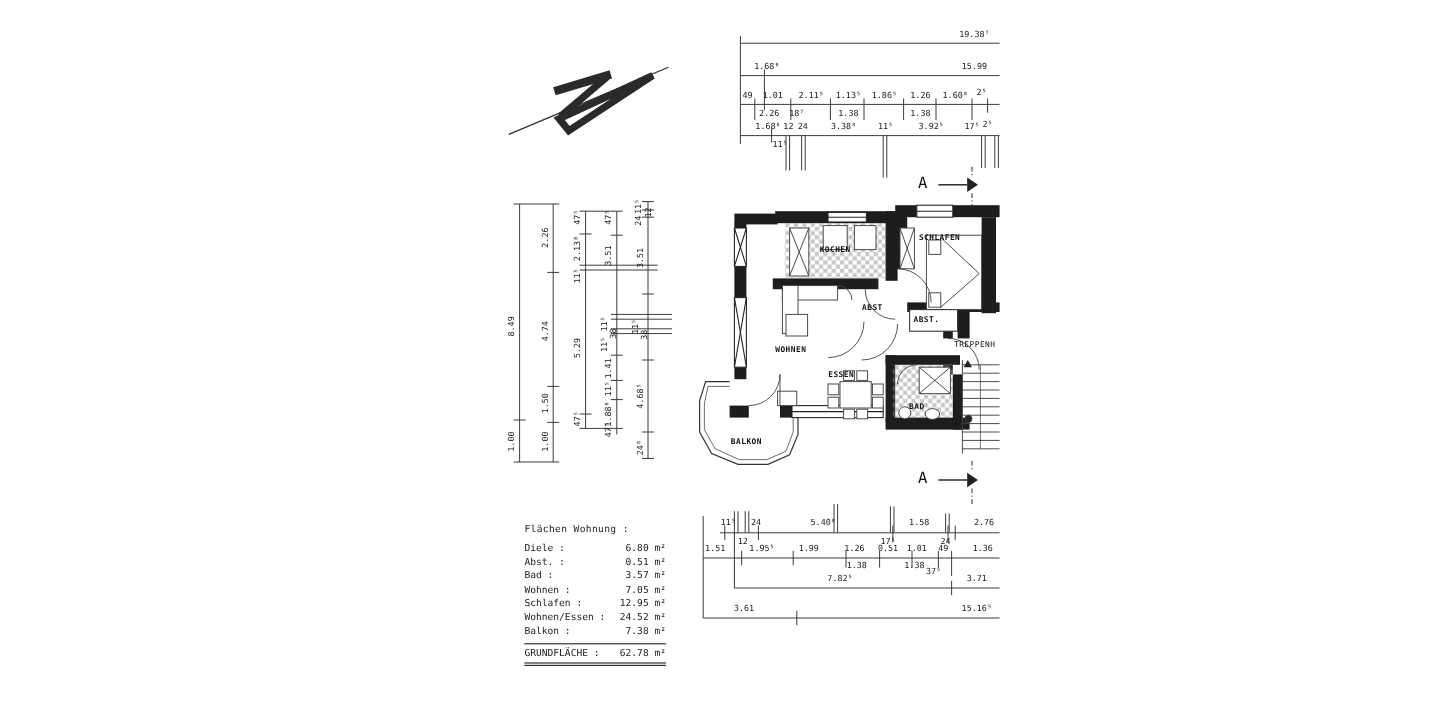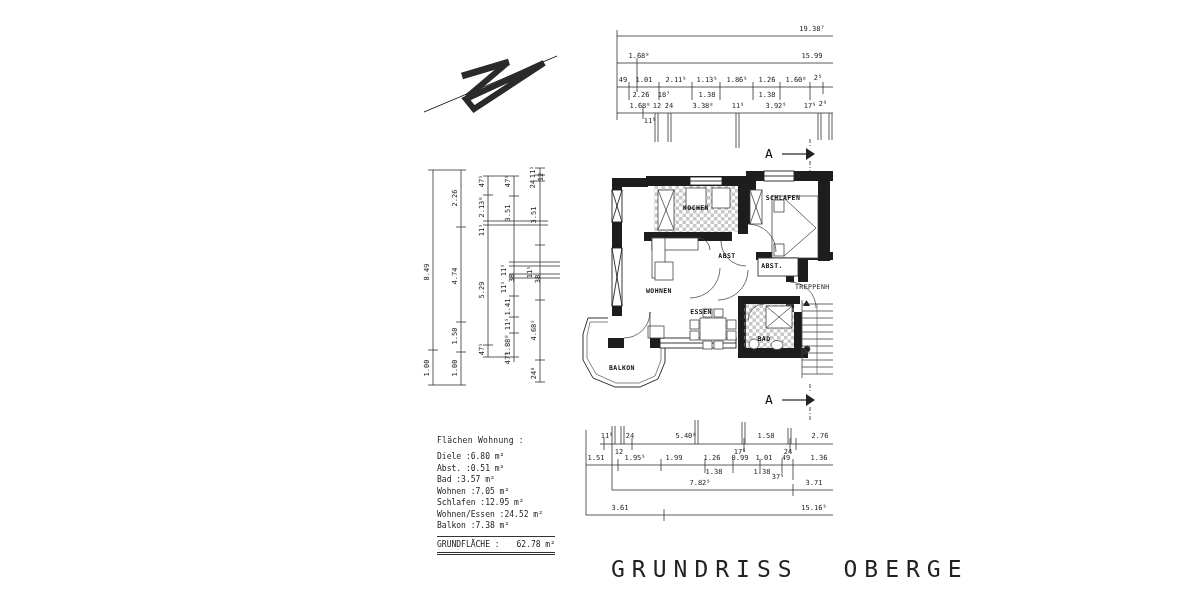--- a/index.html
+++ b/index.html
@@ -8,21 +8,21 @@
   svg{position:absolute;left:0;top:0;}
   .d{position:absolute;transform:translate(-50%,-50%);font-size:7px;line-height:7px;
      white-space:nowrap;color:#1a1a1a;}
   .rot{transform:translate(-50%,-50%) rotate(-90deg);}
   .room{position:absolute;transform:translate(-50%,-50%);font-size:6.5px;letter-spacing:.4px;
         white-space:nowrap;color:#111;font-weight:bold;}
   .room-cut{position:absolute;font-size:6.5px;letter-spacing:.4px;white-space:nowrap;color:#111;}
   .sec{position:absolute;transform:translate(-50%,-50%);font-size:13px;color:#111;}
   #areaTable{position:absolute;left:437px;top:436px;width:118px;font-size:8px;color:#222;}
   #areaTable .hdr{margin-bottom:6px;letter-spacing:.3px;}
-  #areaTable .row{display:flex;line-height:11.5px;}
+  #areaTable .row{display:flex;justify-content:space-between;line-height:11.5px;}
   #areaTable .total{display:flex;justify-content:space-between;margin-top:4px;padding:2px 0;
         border-top:1px solid #333;border-bottom:3px double #333;line-height:11px;}
   #title{position:absolute;left:611px;top:556px;font-size:23px;letter-spacing:7px;
          word-spacing:24px;color:#222;white-space:nowrap;}
 </style>
 </head>
 <body>
 
 <div id="canvas">
 
@@ -333,21 +333,21 @@
 <span class="d" style="left:630px;top:436px">24</span>
 <span class="d" style="left:686px;top:436px">5.40⁸</span>
 <span class="d" style="left:740px;top:452px">17⁵</span>
 <span class="d" style="left:766px;top:436px">1.58</span>
 <span class="d" style="left:788px;top:452px">24</span>
 <span class="d" style="left:820px;top:436px">2.76</span>
 <span class="d" style="left:596px;top:458px">1.51</span>
 <span class="d" style="left:635px;top:458px">1.95⁵</span>
 <span class="d" style="left:674px;top:458px">1.99</span>
 <span class="d" style="left:712px;top:458px">1.26</span>
-<span class="d" style="left:740px;top:458px">0.99</span>
+<span class="d" style="left:740px;top:458px">0.51</span>
 <span class="d" style="left:764px;top:458px">1.01</span>
 <span class="d" style="left:786px;top:458px">49</span>
 <span class="d" style="left:819px;top:458px">1.36</span>
 <span class="d" style="left:714px;top:472px">1.38</span>
 <span class="d" style="left:762px;top:472px">1.38</span>
 <span class="d" style="left:778px;top:477px">37⁵</span>
 <span class="d" style="left:700px;top:483px">7.82⁵</span>
 <span class="d" style="left:814px;top:483px">3.71</span>
 <span class="d" style="left:620px;top:508px">3.61</span>
 <span class="d" style="left:814px;top:508px">15.16⁵</span>
@@ -394,15 +394,14 @@
   <div class="row">
     <span>Balkon :</span>
     <span>7.38 m²</span>
   </div>
   <div class="total">
     <span>GRUNDFLÄCHE :</span>
     <span>62.78 m²</span>
   </div>
 </div>
 
-<div id="title">GRUNDRISS OBERGE</div>
 
 </div>
 
 </body></html>

